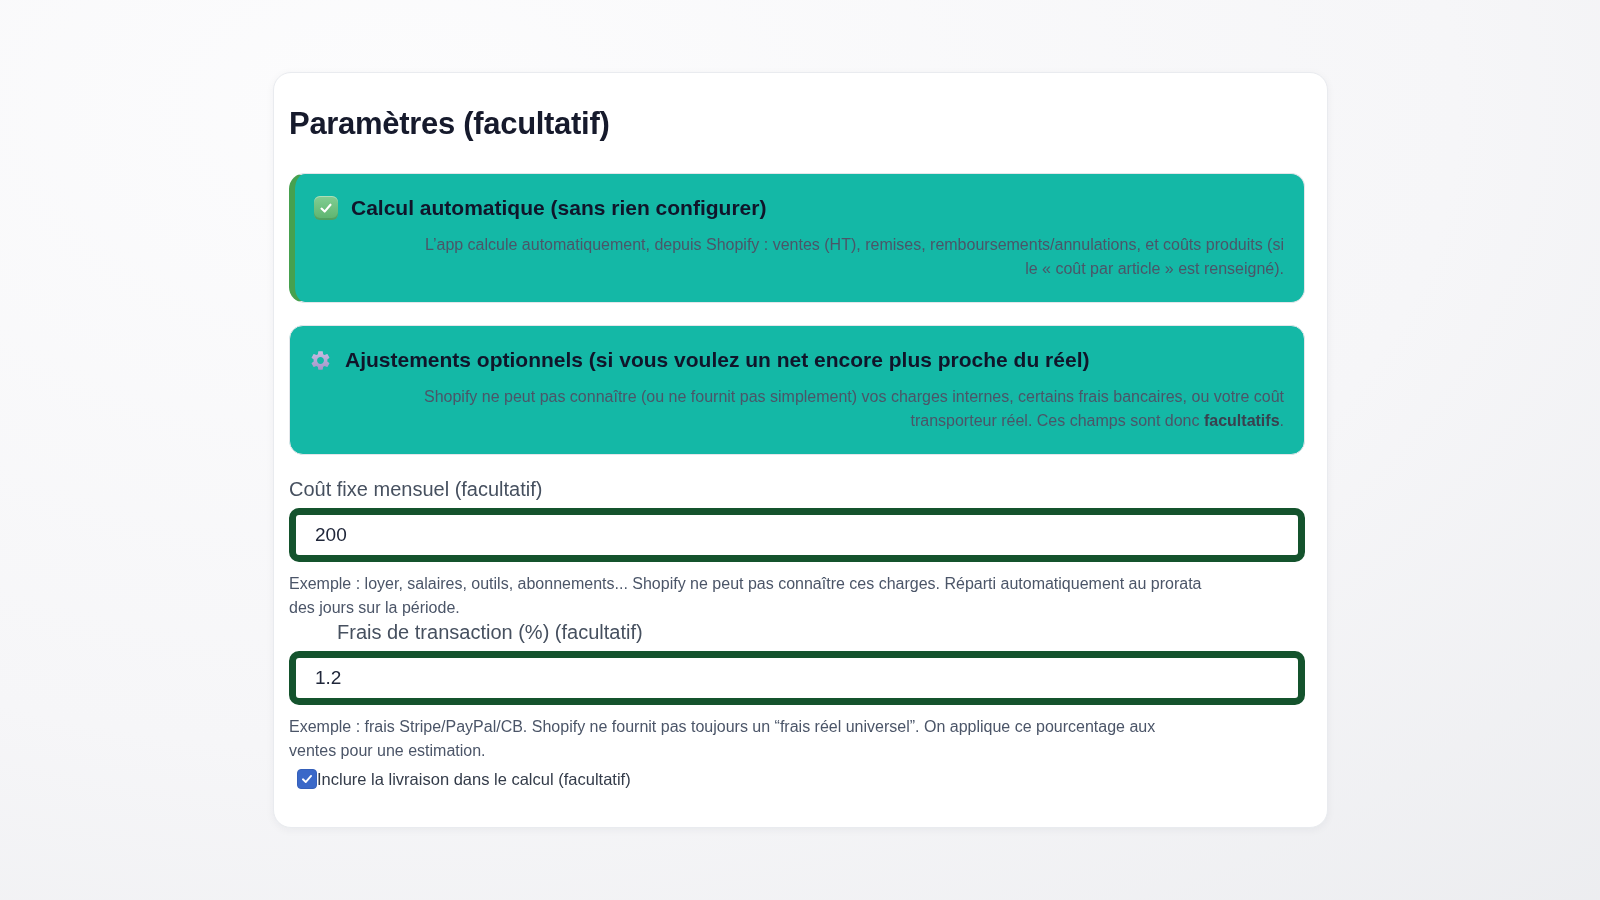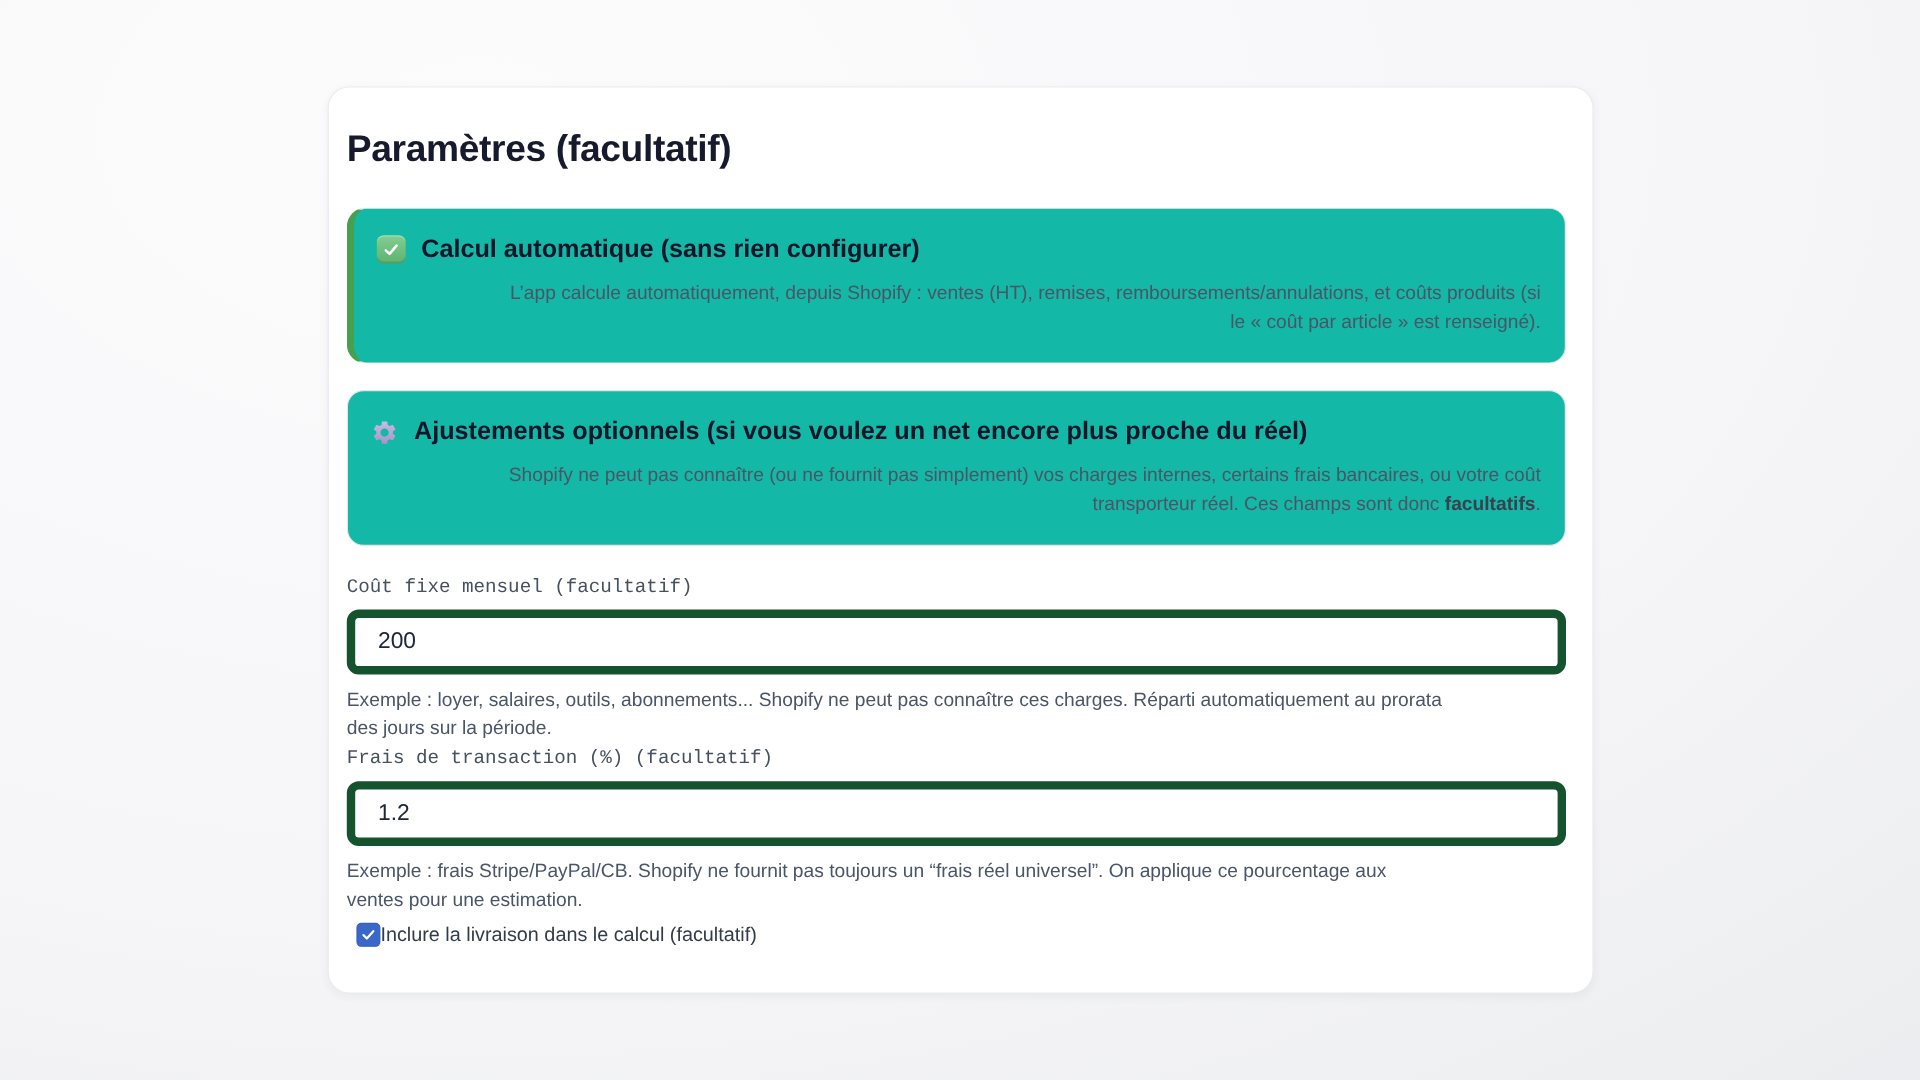--- a/index.html
+++ b/index.html
@@ -84,26 +84,25 @@
     font-size: 16px;
     line-height: 24px;
     color: #4b5568;
   }
   .card-body .line { display: block; text-align: right; }
   .card-body strong { color: #39414f; font-weight: 700; }
 
   .field-label {
     display: block;
     margin-top: 24px;
-    font-size: 16px;
+    font-size: 20px;
     line-height: 20px;
     color: #46505f;
-    font-family: Liberation Mono, monospace;
-  }
-  .field-label.tight { margin-top: 2px; }
+  }
+  .field-label.tight { margin-top: 2px; margin-left: 48px; }
 
   .text-input {
     display: block;
     margin-top: 9px;
     width: 1017px;
     max-width: 100%;
     height: 54px;
     border: 7px solid #14532d;
     border-radius: 10px;
     background: #ffffff;

